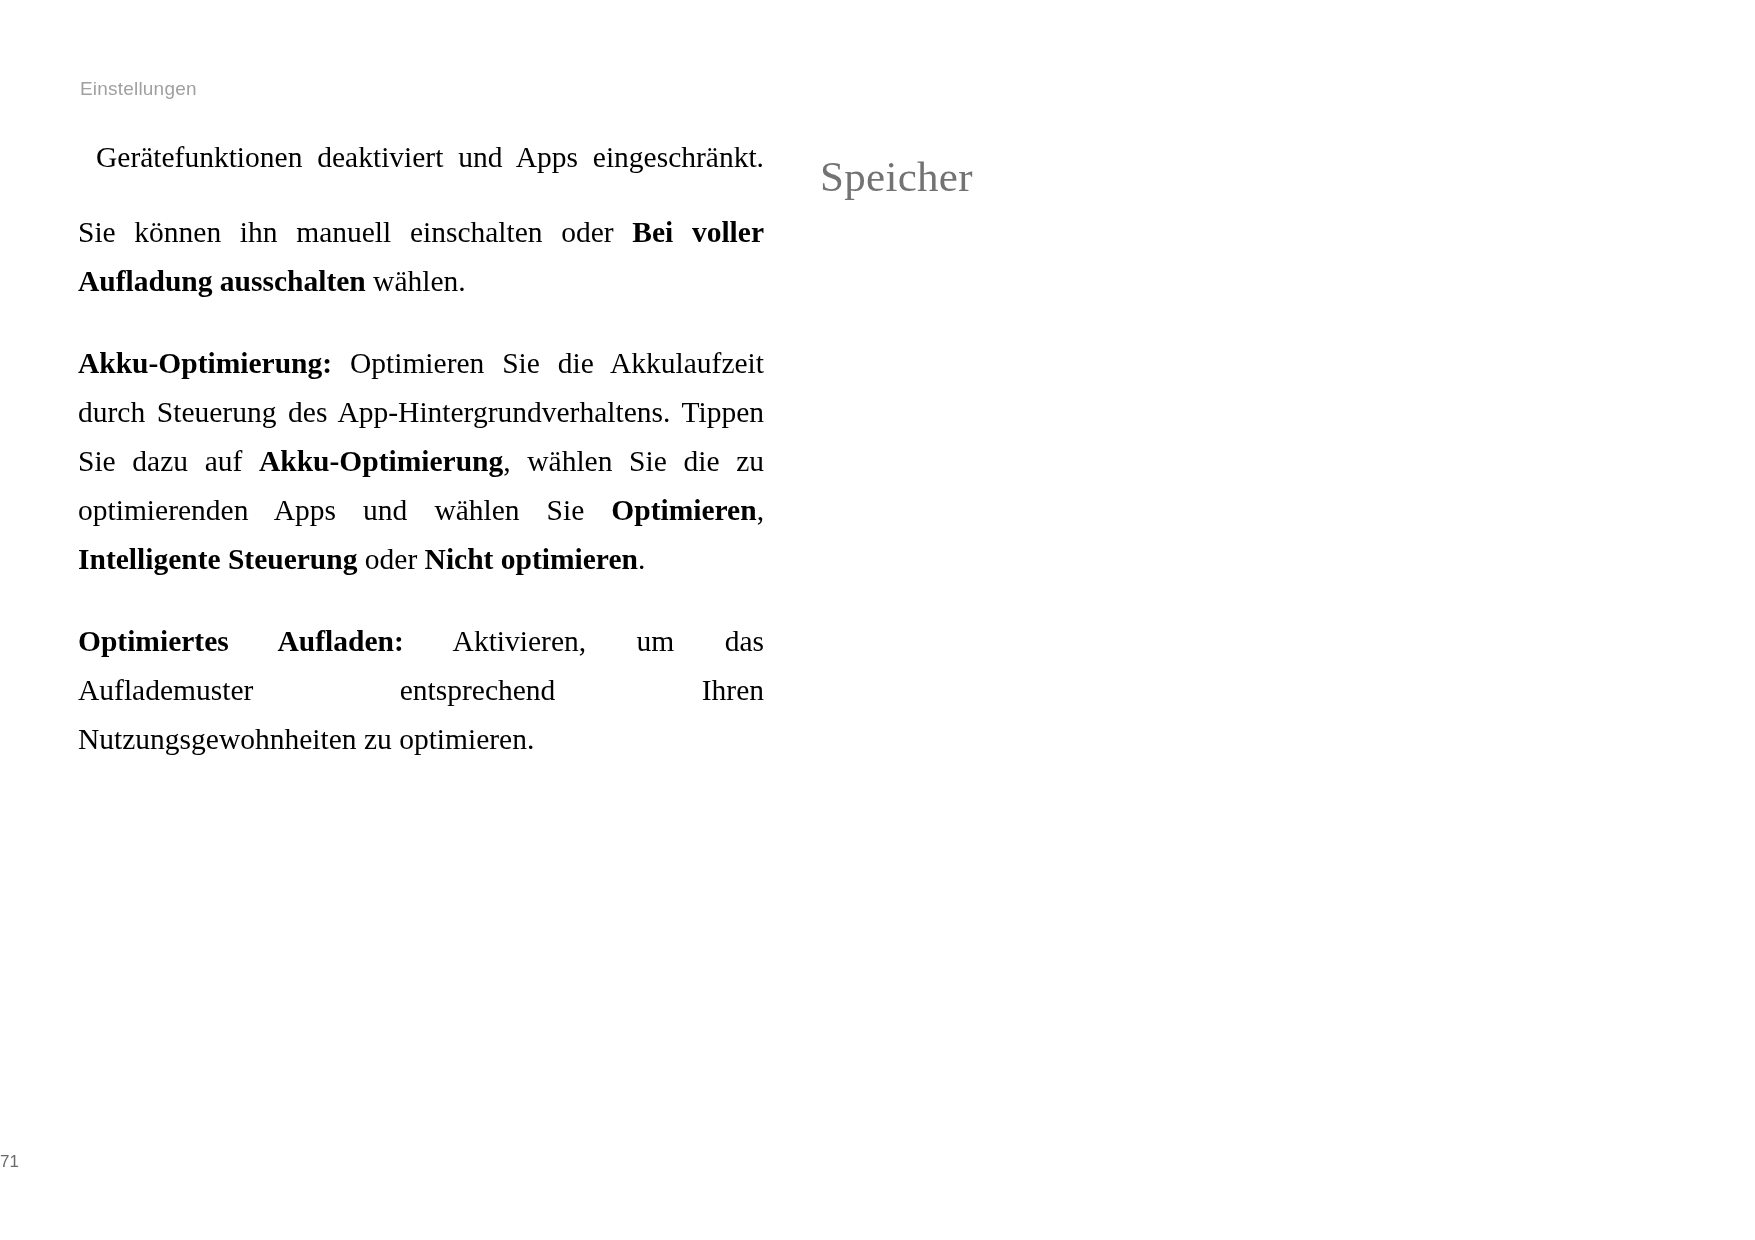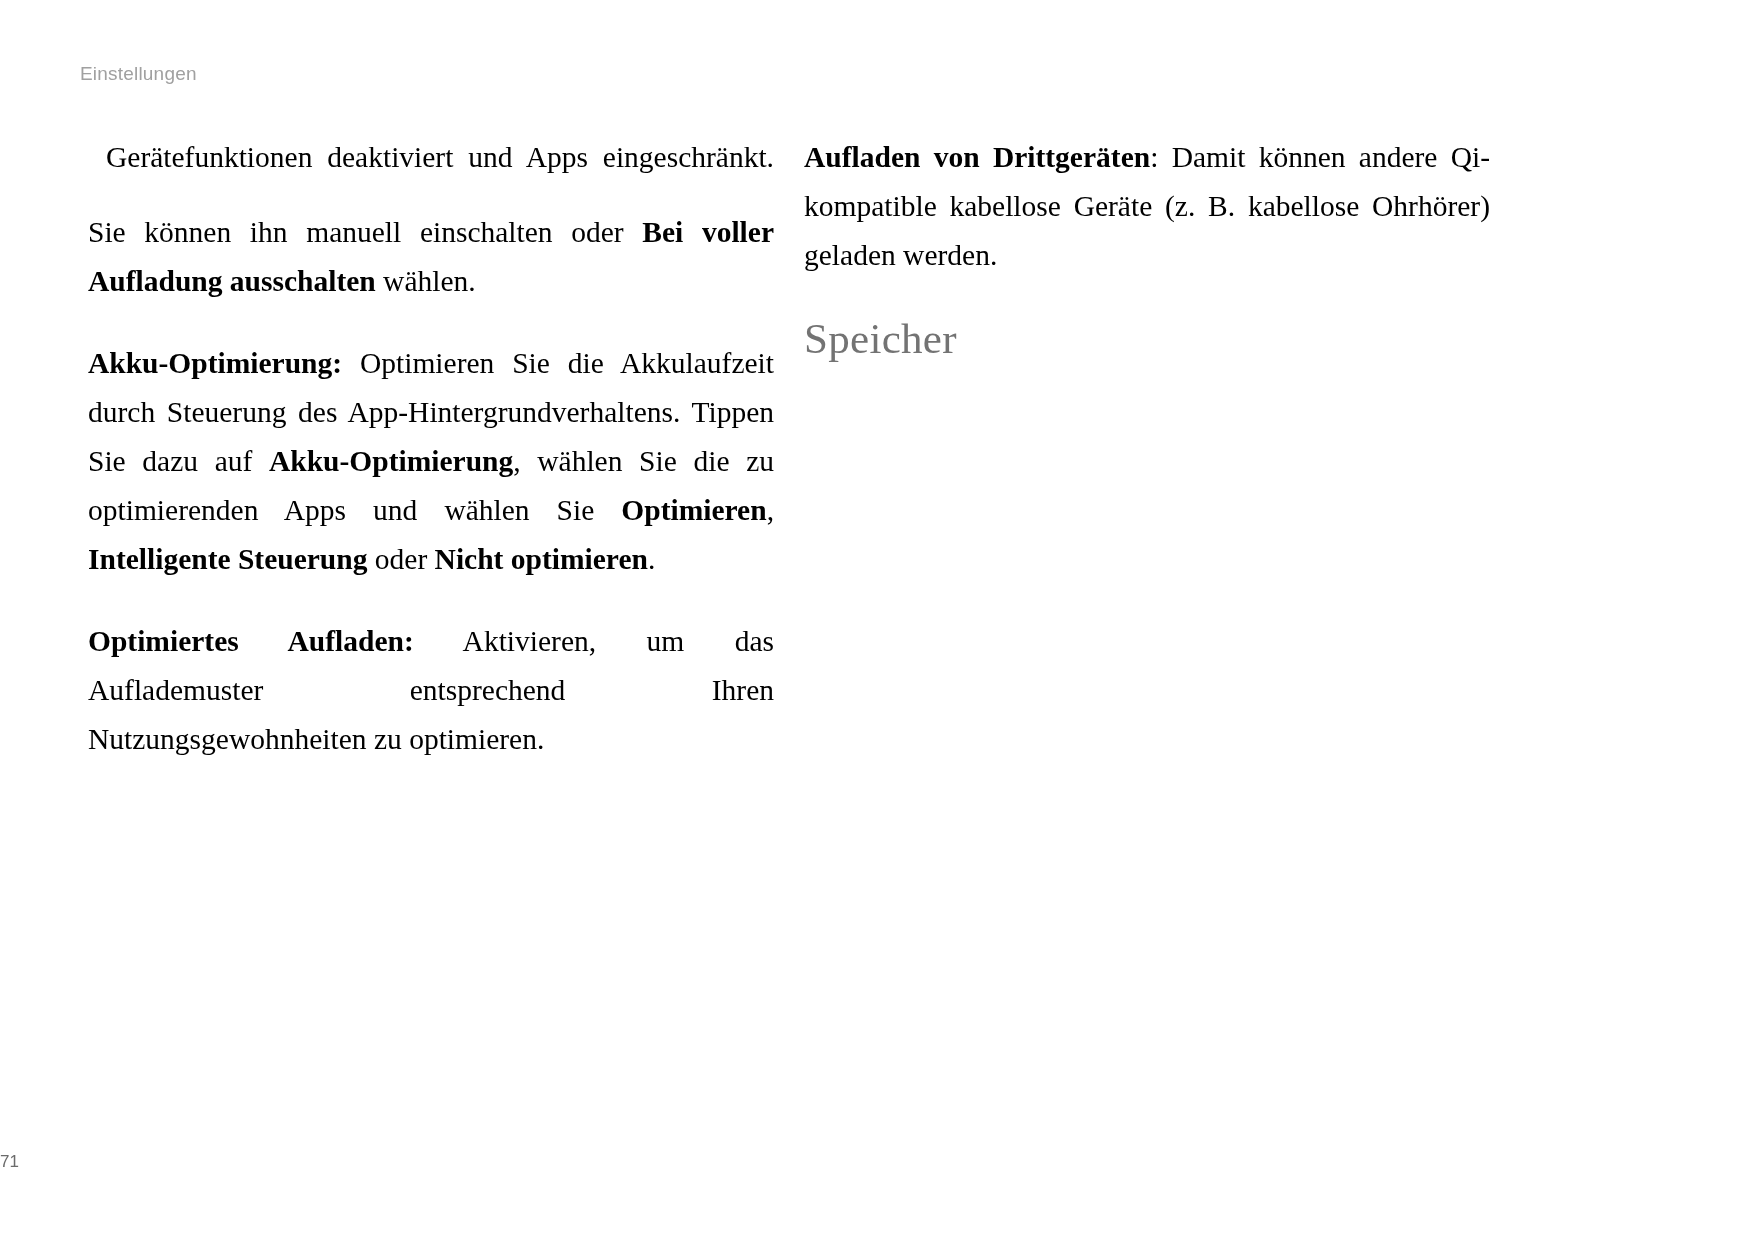--- a/index.html
+++ b/index.html
@@ -18,37 +18,36 @@
 
   .page {
     position: absolute;
     inset: 0;
   }
 
   
   .running-header {
     position: absolute;
     left: 80px;
-    top: 63px;
+    top: 78px;
     font-family: "Liberation Sans", "DejaVu Sans", sans-serif;
     font-size: 19px;
     color: #a0a0a0;
     letter-spacing: 0.2px;
     white-space: nowrap;
   }
 
   
   .columns {
     position: absolute;
     left: 78px;
     top: 133px;
     width: 1412px;
     display: flex;
-    gap: 30px;
-    justify-content: flex-end;
+    gap: 56px;
   }
   .col {
     width: 686px;
     flex: 0 0 686px;
   }
 
   
   p.body {
     margin: 0 0 33px 0;
     font-size: 29.5px;
@@ -122,23 +121,20 @@
 
       <p class="body last">
         <b>Optimiertes Aufladen:</b><span> Aktivieren, um das Auflademuster entsprechend Ihren Nutzungsgewohnheiten zu optimieren.</span>
       </p>
 
     </div>
 
     <div class="col">
 
 
-      <p class="body">
-        <b>Aufladen von Drittgeräten</b><span>: Damit können andere Qi-kompatible kabellose Geräte (z. B. kabellose Ohrhörer) geladen werden.</span>
-      </p>
 
       <h2 class="section-heading" style="color: #737373;">Speicher</h2>
 
 
     </div>
 
   </div>
 
   <div class="page-number">71</div>
 

